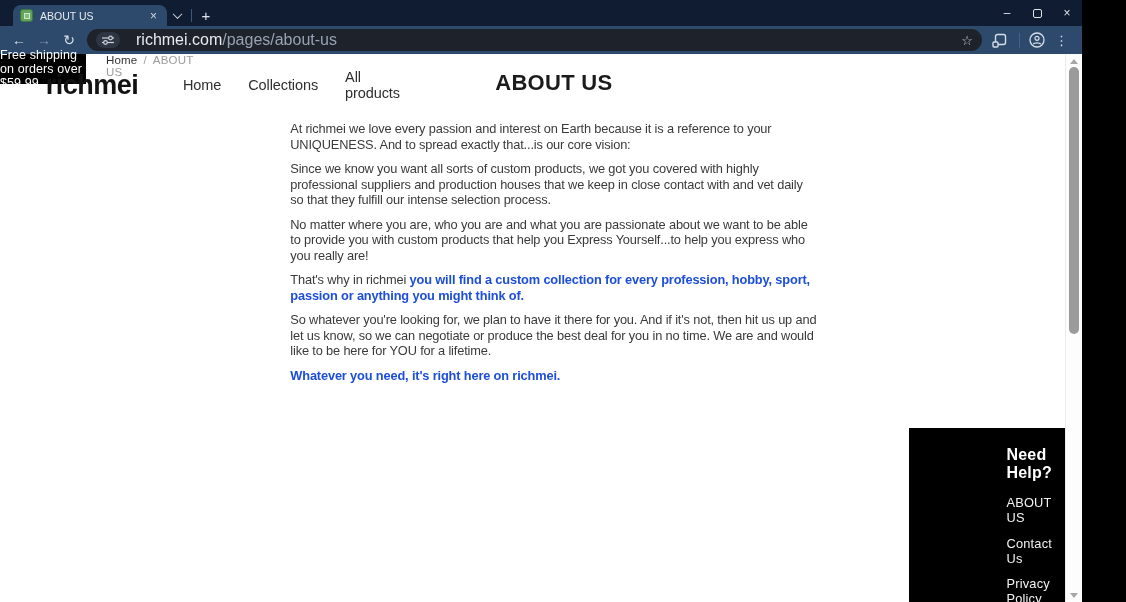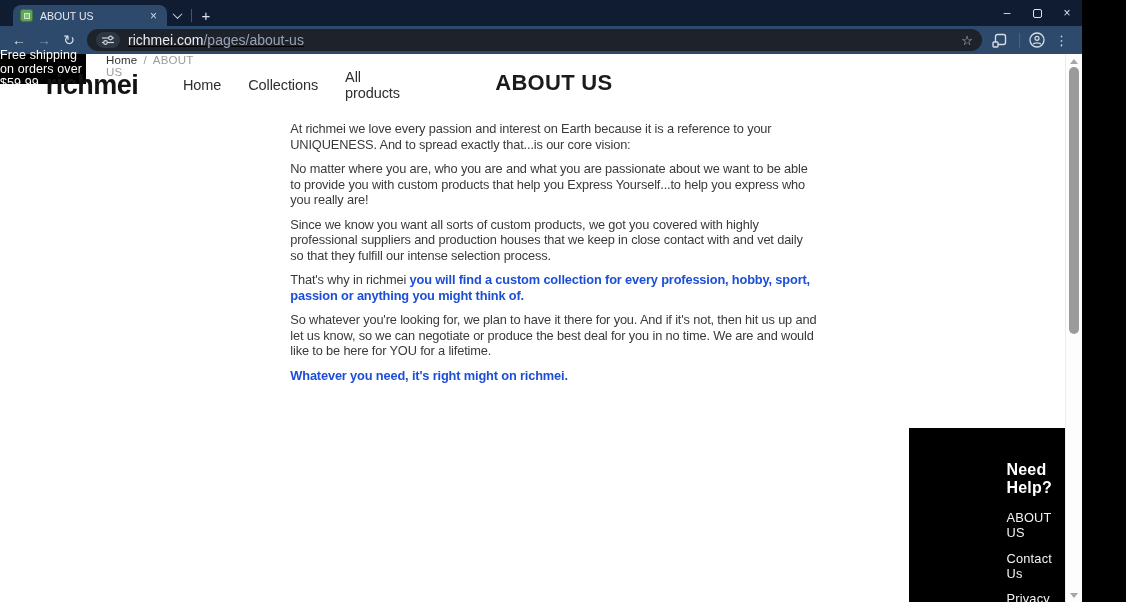--- a/index.html
+++ b/index.html
@@ -27,21 +27,21 @@
   .win-btn { width:30px; height:26px; display:flex; align-items:center; justify-content:center; color:#dfe3ea; font-size:12px; }
   .restore-glyph { width:9px; height:9px; border:1px solid #dfe3ea; border-radius:2px; }
 
   .toolbar { height:28px; background:#2d4a6c; display:flex; align-items:center; padding:0 8px; }
   .nav-ico { width:22px; height:22px; display:flex; align-items:center; justify-content:center;
              font-size:14px; color:#d8dee6; margin-right:3px; }
   .nav-ico.dim { color:#7e92aa; }
   .omnibox { flex:1; height:22px; background:#1e222b; border-radius:11px; display:flex; align-items:center;
              padding:0 9px; margin:0 6px 0 4px; min-width:0; }
   .tune-chip { width:24px; height:16px; border-radius:8px; background:#2e3644; display:flex; align-items:center; justify-content:center; flex:0 0 auto; }
-  .url { margin-left:8px; font-size:14px; white-space:nowrap; overflow:hidden;text-decoration:underline; }
+  .url { margin-left:16px; font-size:16px; white-space:nowrap; overflow:hidden; }
   .url .host { color:#e8eaed; }
   .url .path { color:#98a2b3; }
   .omni-star { margin-left:auto; color:#c6ccd6; font-size:13px; line-height:1; }
   .tb-right { display:flex; align-items:center; }
   .tb-divider { width:1px; height:15px; background:#47618a; margin:0 6px; }
   .kebab { color:#d8dee6; font-size:13px; letter-spacing:0; padding:0 6px 0 4px; }
 
   
   .viewport { position:relative; height:548px; background:#fff; }
   .scrollbar { position:absolute; top:0; right:0; bottom:0; width:17px; background:#fdfdfd; border-left:1px solid #ececec; }
@@ -68,21 +68,21 @@
   .breadcrumb { height:18px; text-align:left; font-size:11.5px; color:#9c9c9c; letter-spacing:0.2px;margin-left:20px; }
   .breadcrumb .bc-home { color:#333; }
   .breadcrumb .bc-sep { margin:0 6px; color:#9c9c9c; }
 
   .main-content { padding:16px 92px 0 97px; }
   .main-content h1 { text-align:center; font-size:22px; font-weight:700; color:#1b1b1b;
                      letter-spacing:0.3px; margin-bottom:25px; }
   .main-content p { font-size:12.8px; line-height:15.5px; color:#3a3a3a; letter-spacing:-0.15px; margin-bottom:9px; }
   .main-content p b { color:#1d4ed8; }
 
-  .site-footer { margin-top:auto; height:174px; background:#000; color:#fff; padding:33px 0 0 97px; }
+  .site-footer { margin-top:auto; height:174px; background:#000; color:#fff; padding:18px 0 0 97px; }
   .site-footer h2 { font-size:16px; font-weight:700; letter-spacing:0.2px; margin-bottom:13px; }
   .site-footer a { display:block; color:#f2f2f2; text-decoration:none; font-size:12.8px; letter-spacing:0.2px; margin-bottom:10.5px; }
 </style>
 </head>
 <body>
 
 <div class="browser">
 
   <div class="tabbar">
     <div class="tab">
@@ -186,25 +186,25 @@
         </div>
       </div>
 
       <div class="breadcrumb">
         <a href="#" class="bc-home" style="color:#333;text-decoration:none">Home</a><span class="bc-sep">/</span><span>ABOUT US</span>
       </div>
 
       <div class="main-content">
         <h1>ABOUT US</h1>
         <p>At richmei we love every passion and interest on Earth because it is a reference to your UNIQUENESS. And to spread exactly that...is our core vision:</p>
+        <p>Since we know you want all sorts of custom products, we got you covered with highly professional suppliers and production houses that we keep in close contact with and vet daily so that they fulfill our intense selection process.</p>
         <p>No matter where you are, who you are and what you are passionate about we want to be able to provide you with custom products that help you Express Yourself...to help you express who you really are!</p>
-        <p>Since we know you want all sorts of custom products, we got you covered with highly professional suppliers and production houses that we keep in close contact with and vet daily so that they fulfill our intense selection process.</p>
         <p><span>That's why in richmei </span><b>you will find a custom collection for every profession, hobby, sport, passion or anything you might think of.</b></p>
         <p>So whatever you're looking for, we plan to have it there for you. And if it's not, then hit us up and let us know, so we can negotiate or produce the best deal for you in no time. We are and would like to be here for YOU for a lifetime.</p>
-        <p><b>Whatever you need, it's right might on richmei.</b></p>
+        <p><b>Whatever you need, it's right here on richmei.</b></p>
       </div>
 
       <footer class="site-footer">
         <h2>Need Help?</h2>
         <a href="#">ABOUT US</a>
         <a href="#">Contact Us</a>
         <a href="#">Privacy Policy</a>
         <a href="#">Return &amp; Exchange</a>
       </footer>
 

